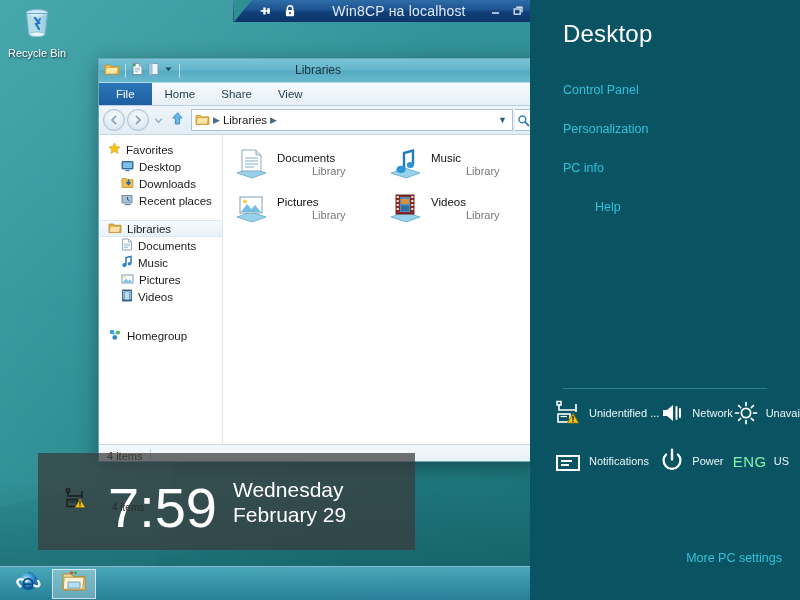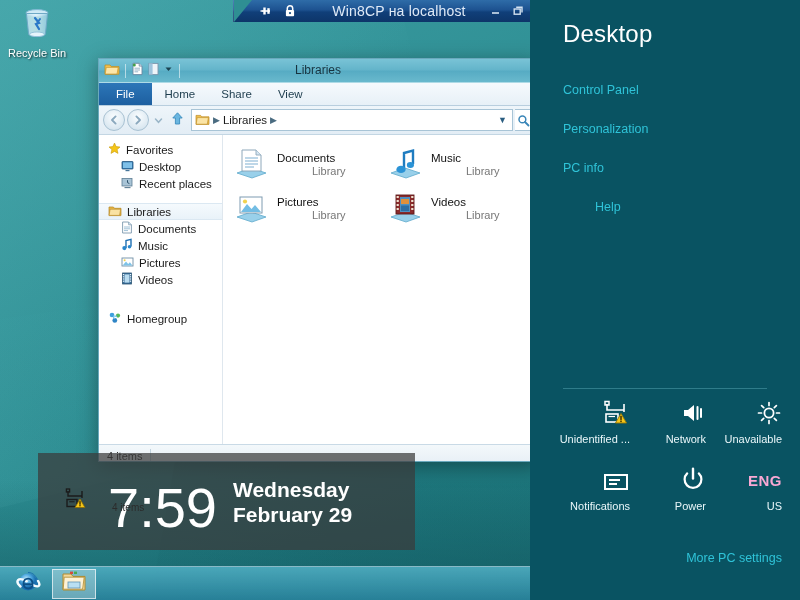--- a/index.html
+++ b/index.html
@@ -196,21 +196,21 @@
   }
   .charm-divider {
     position: absolute; left: 33px; right: 33px; top: 388px; height: 1px;
     background: rgba(120,200,215,.35);
   }
   .charm-grid {
     position: absolute; left: 24px; top: 400px; width: 228px;
     display: grid; grid-template-columns: repeat(3,1fr); row-gap: 22px;
   }
   .charm-tile {
-    display: flex; flex-direction: column; align-items: flex-end; gap: 7px;
+    display: flex; flex-direction: row; align-items: center; gap: 7px;
     cursor: pointer;
   }
   .charm-tile .tile-label {
     font-size: 11px; color: #eaf7fa; text-align: center;
     max-width: 76px; overflow: hidden; white-space: nowrap; text-overflow: ellipsis;
   }
   .tile-ico { height: 26px; display: flex; align-items: flex-end; justify-content: center; }
   #more-pc {
     position: absolute; right: 18px; top: 551px;
     font-size: 12.5px; color: #2fc3d8; cursor: pointer;
@@ -221,21 +221,21 @@
     position: absolute; left: 38px; top: 453px; width: 377px; height: 97px;
     background: rgba(58,58,58,.72);
     display: flex; align-items: center;
     color: #fff; user-select: none;
   }
   #clock-time {
     font-size: 56px; line-height: 56px; font-weight: 300;
     margin-left: 70px; letter-spacing: 0px; margin-top: 12px;
   }
   #clock-date {
-    margin-left: 16px; font-size: 21px; line-height: 25px; font-weight: 700;
+    margin-left: 16px; font-size: 21px; line-height: 25px; font-weight: 400;
   }
   .clock-netico { position: absolute; left: 26px; top: 35px; }
 
   
   #taskbar {
     position: absolute; left: 0; bottom: 0; width: 530px; height: 34px;
     background: linear-gradient(180deg, rgba(80,175,195,.88), rgba(40,130,155,.92));
     border-top: 1px solid rgba(255,255,255,.45);
     display: flex; align-items: center; gap: 2px; padding-left: 6px;
   }
@@ -421,20 +421,29 @@
           <svg width="13" height="12" viewBox="0 0 13 12">
               <rect x="1" y="1.5" width="11" height="7.5" rx=".6" fill="#3b7fb5" stroke="#24567e" stroke-width=".8"></rect>
               <rect x="2" y="2.4" width="9" height="5.6" fill="#7fc0e8"></rect>
               <path d="M4.5 10.6 H8.5" stroke="#46759a" stroke-width="1.2"></path>
             </svg>
         </span>
         <span>Desktop</span>
       </div>
       <div class="nav-item child">
         <span>
+          <svg width="13" height="13" viewBox="0 0 13 13">
+              <path d="M1 2.5 h4.3 l1 1.2 H12 V11.5 H1 Z" fill="#f1c04e" stroke="#bb8a22" stroke-width=".7"></path>
+              <path d="M7.5 4 V8 M5.8 6.6 L7.5 8.6 L9.2 6.6" stroke="#1f63a8" stroke-width="1.5" fill="none" stroke-linecap="round"></path>
+            </svg>
+        </span>
+        <span>Downloads</span>
+      </div>
+      <div class="nav-item child">
+        <span>
           <svg width="13" height="12" viewBox="0 0 13 12">
               <rect x="1" y="1.5" width="10" height="7.5" fill="#a9c4d6" stroke="#5d7d93" stroke-width=".8"></rect>
               <path d="M6.5 3.2 V5.6 L8.4 6.6" stroke="#2c4f68" stroke-width="1" fill="none"></path>
               <path d="M3.5 10.6 H9.5" stroke="#5d7d93" stroke-width="1.1"></path>
             </svg>
         </span>
         <span>Recent places</span>
       </div>
 
       <div class="nav-gap"></div>
@@ -682,21 +691,21 @@
       <span class="tile-ico">
         <svg width="26" height="26" viewBox="0 0 26 26">
           <path d="M7.2 6.4 a8.4 8.4 0 1 0 11.6 0" fill="none" stroke="#fff" stroke-width="2.2" stroke-linecap="round"></path>
           <path d="M13 1.8 V11.6" stroke="#fff" stroke-width="2.4" stroke-linecap="round"></path>
         </svg>
       </span>
       <span class="tile-label">Power</span>
     </div>
 
     <div class="charm-tile">
-      <span class="tile-ico" style="font-size:15px;font-weight:bold;color:#f9a8d4;letter-spacing:.5px;align-items:center;">
+      <span class="tile-ico" style="font-size:15px;font-weight:normal;color:#86efac;letter-spacing:.5px;align-items:center;">
         <span>ENG</span>
       </span>
       <span class="tile-label">US</span>
     </div>
 
   </div>
 
   <div id="more-pc">More PC settings</div>
 </div>
 

